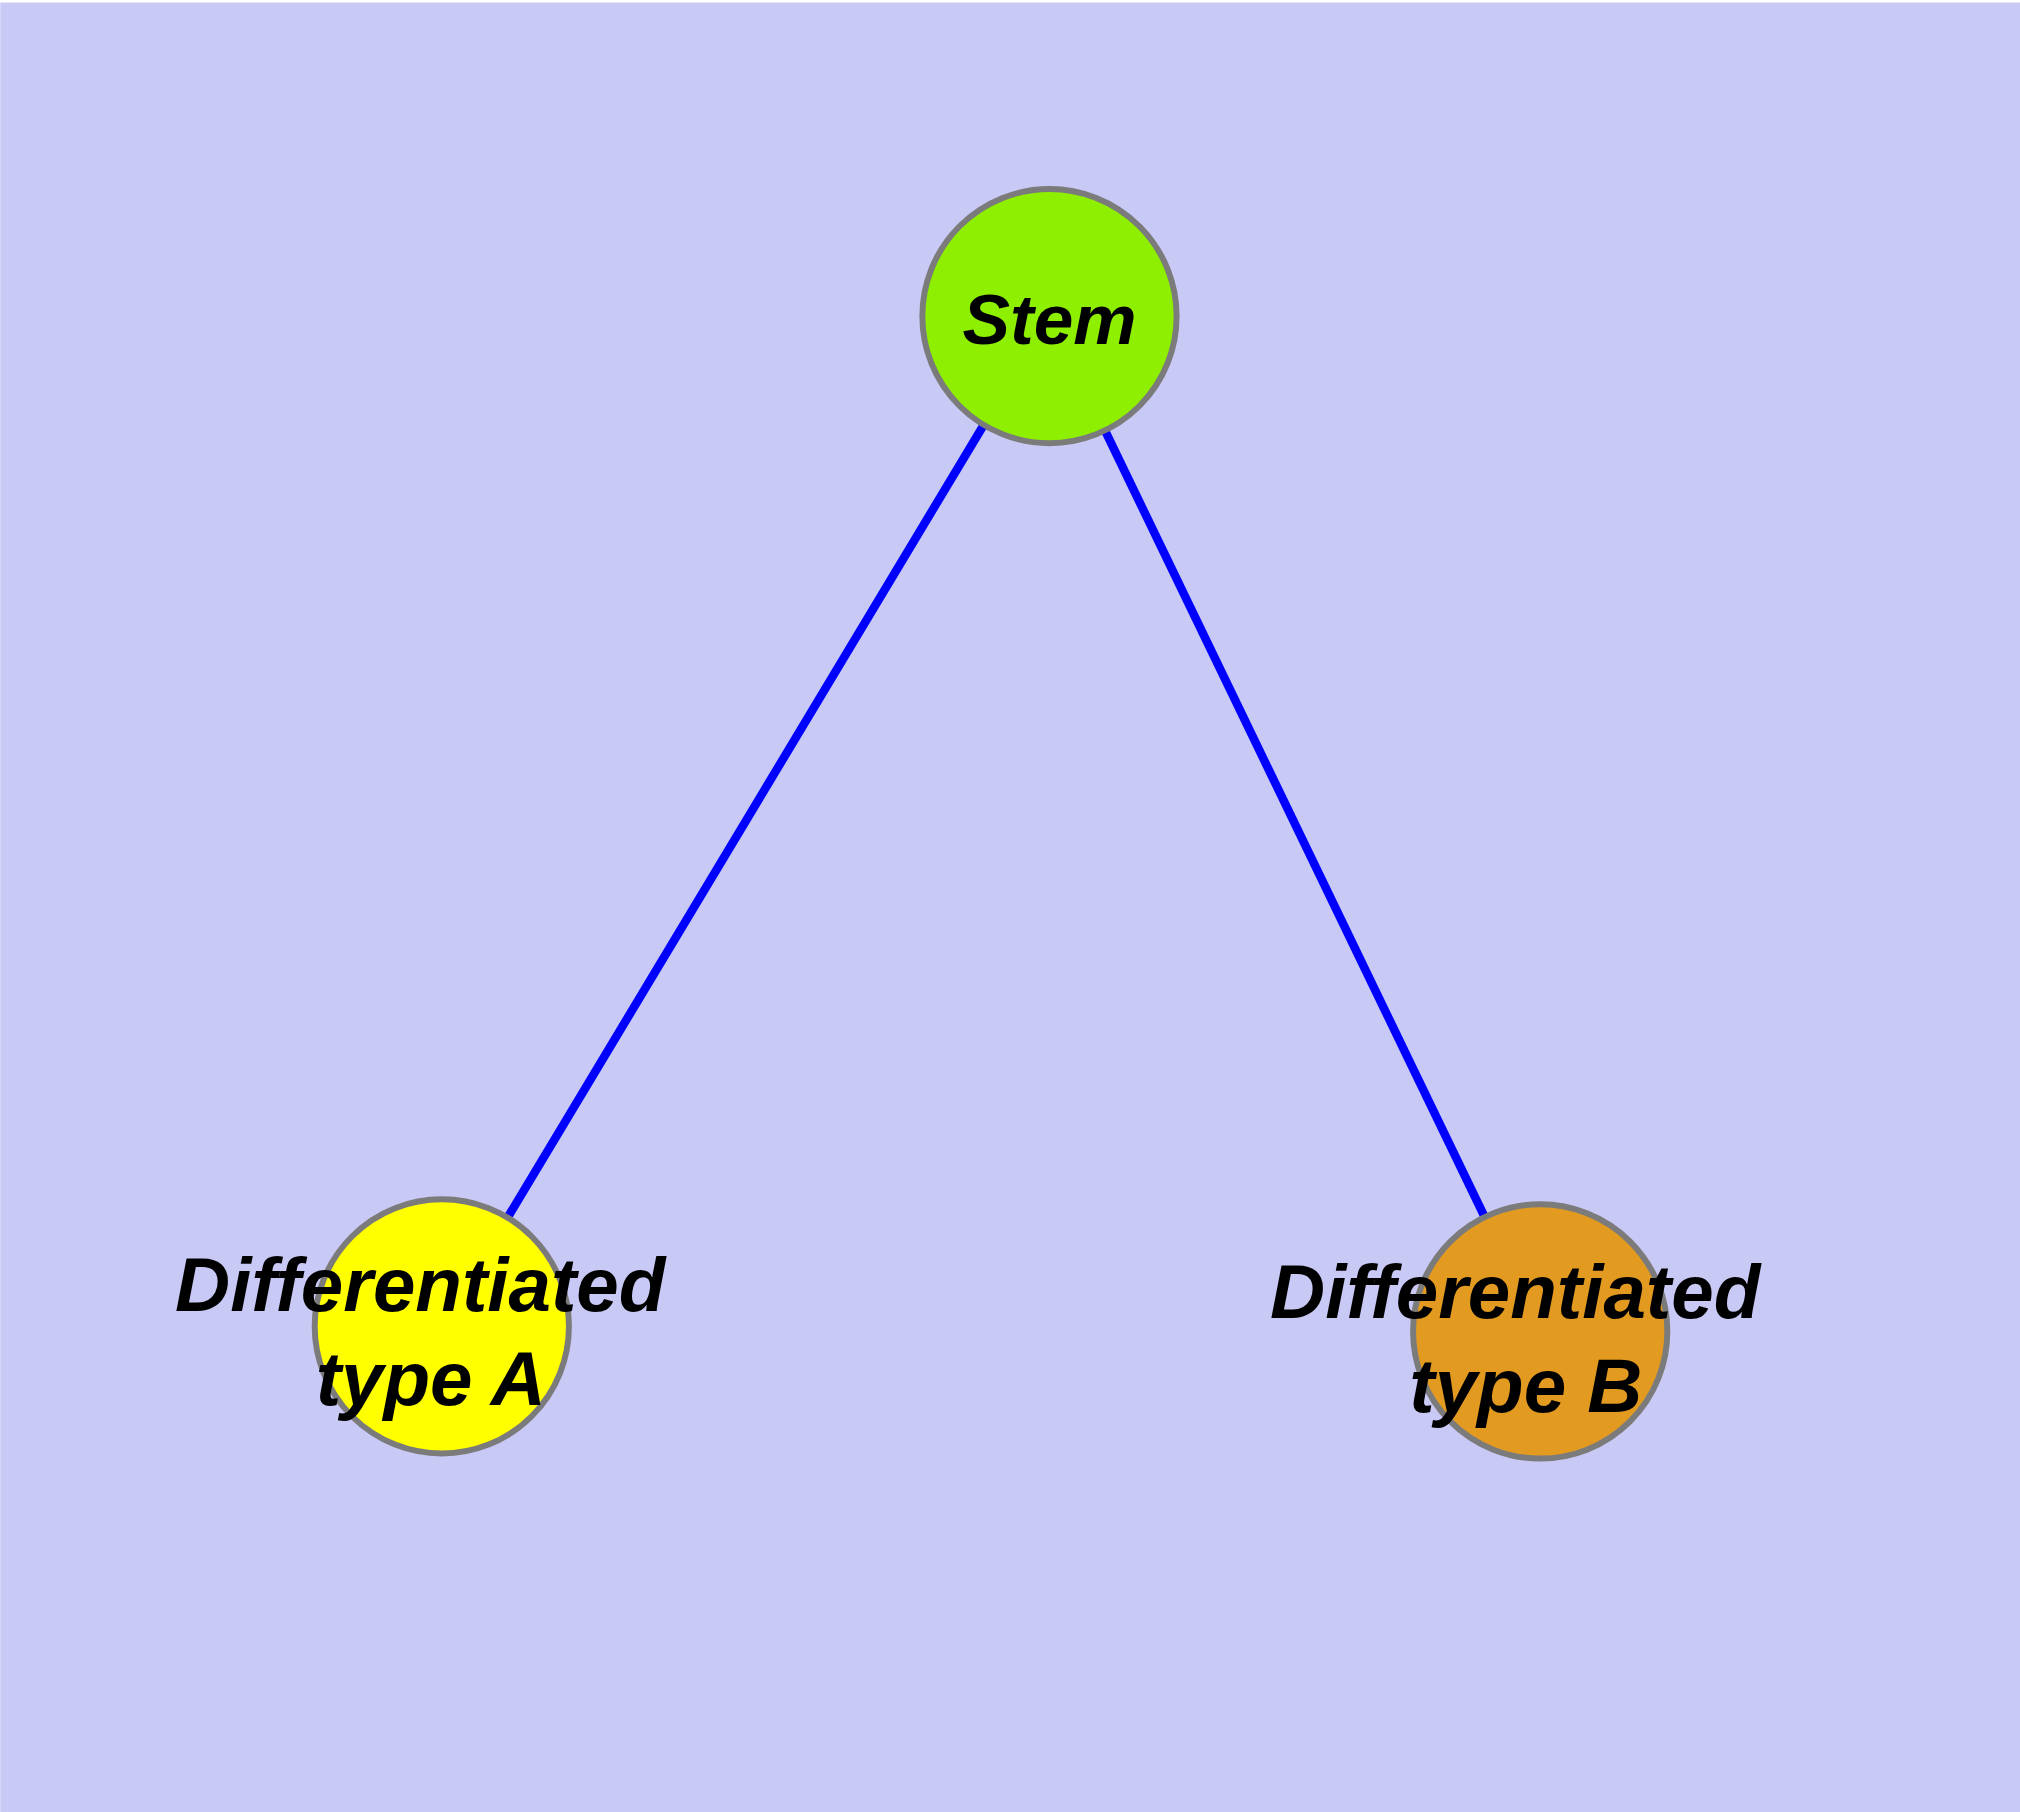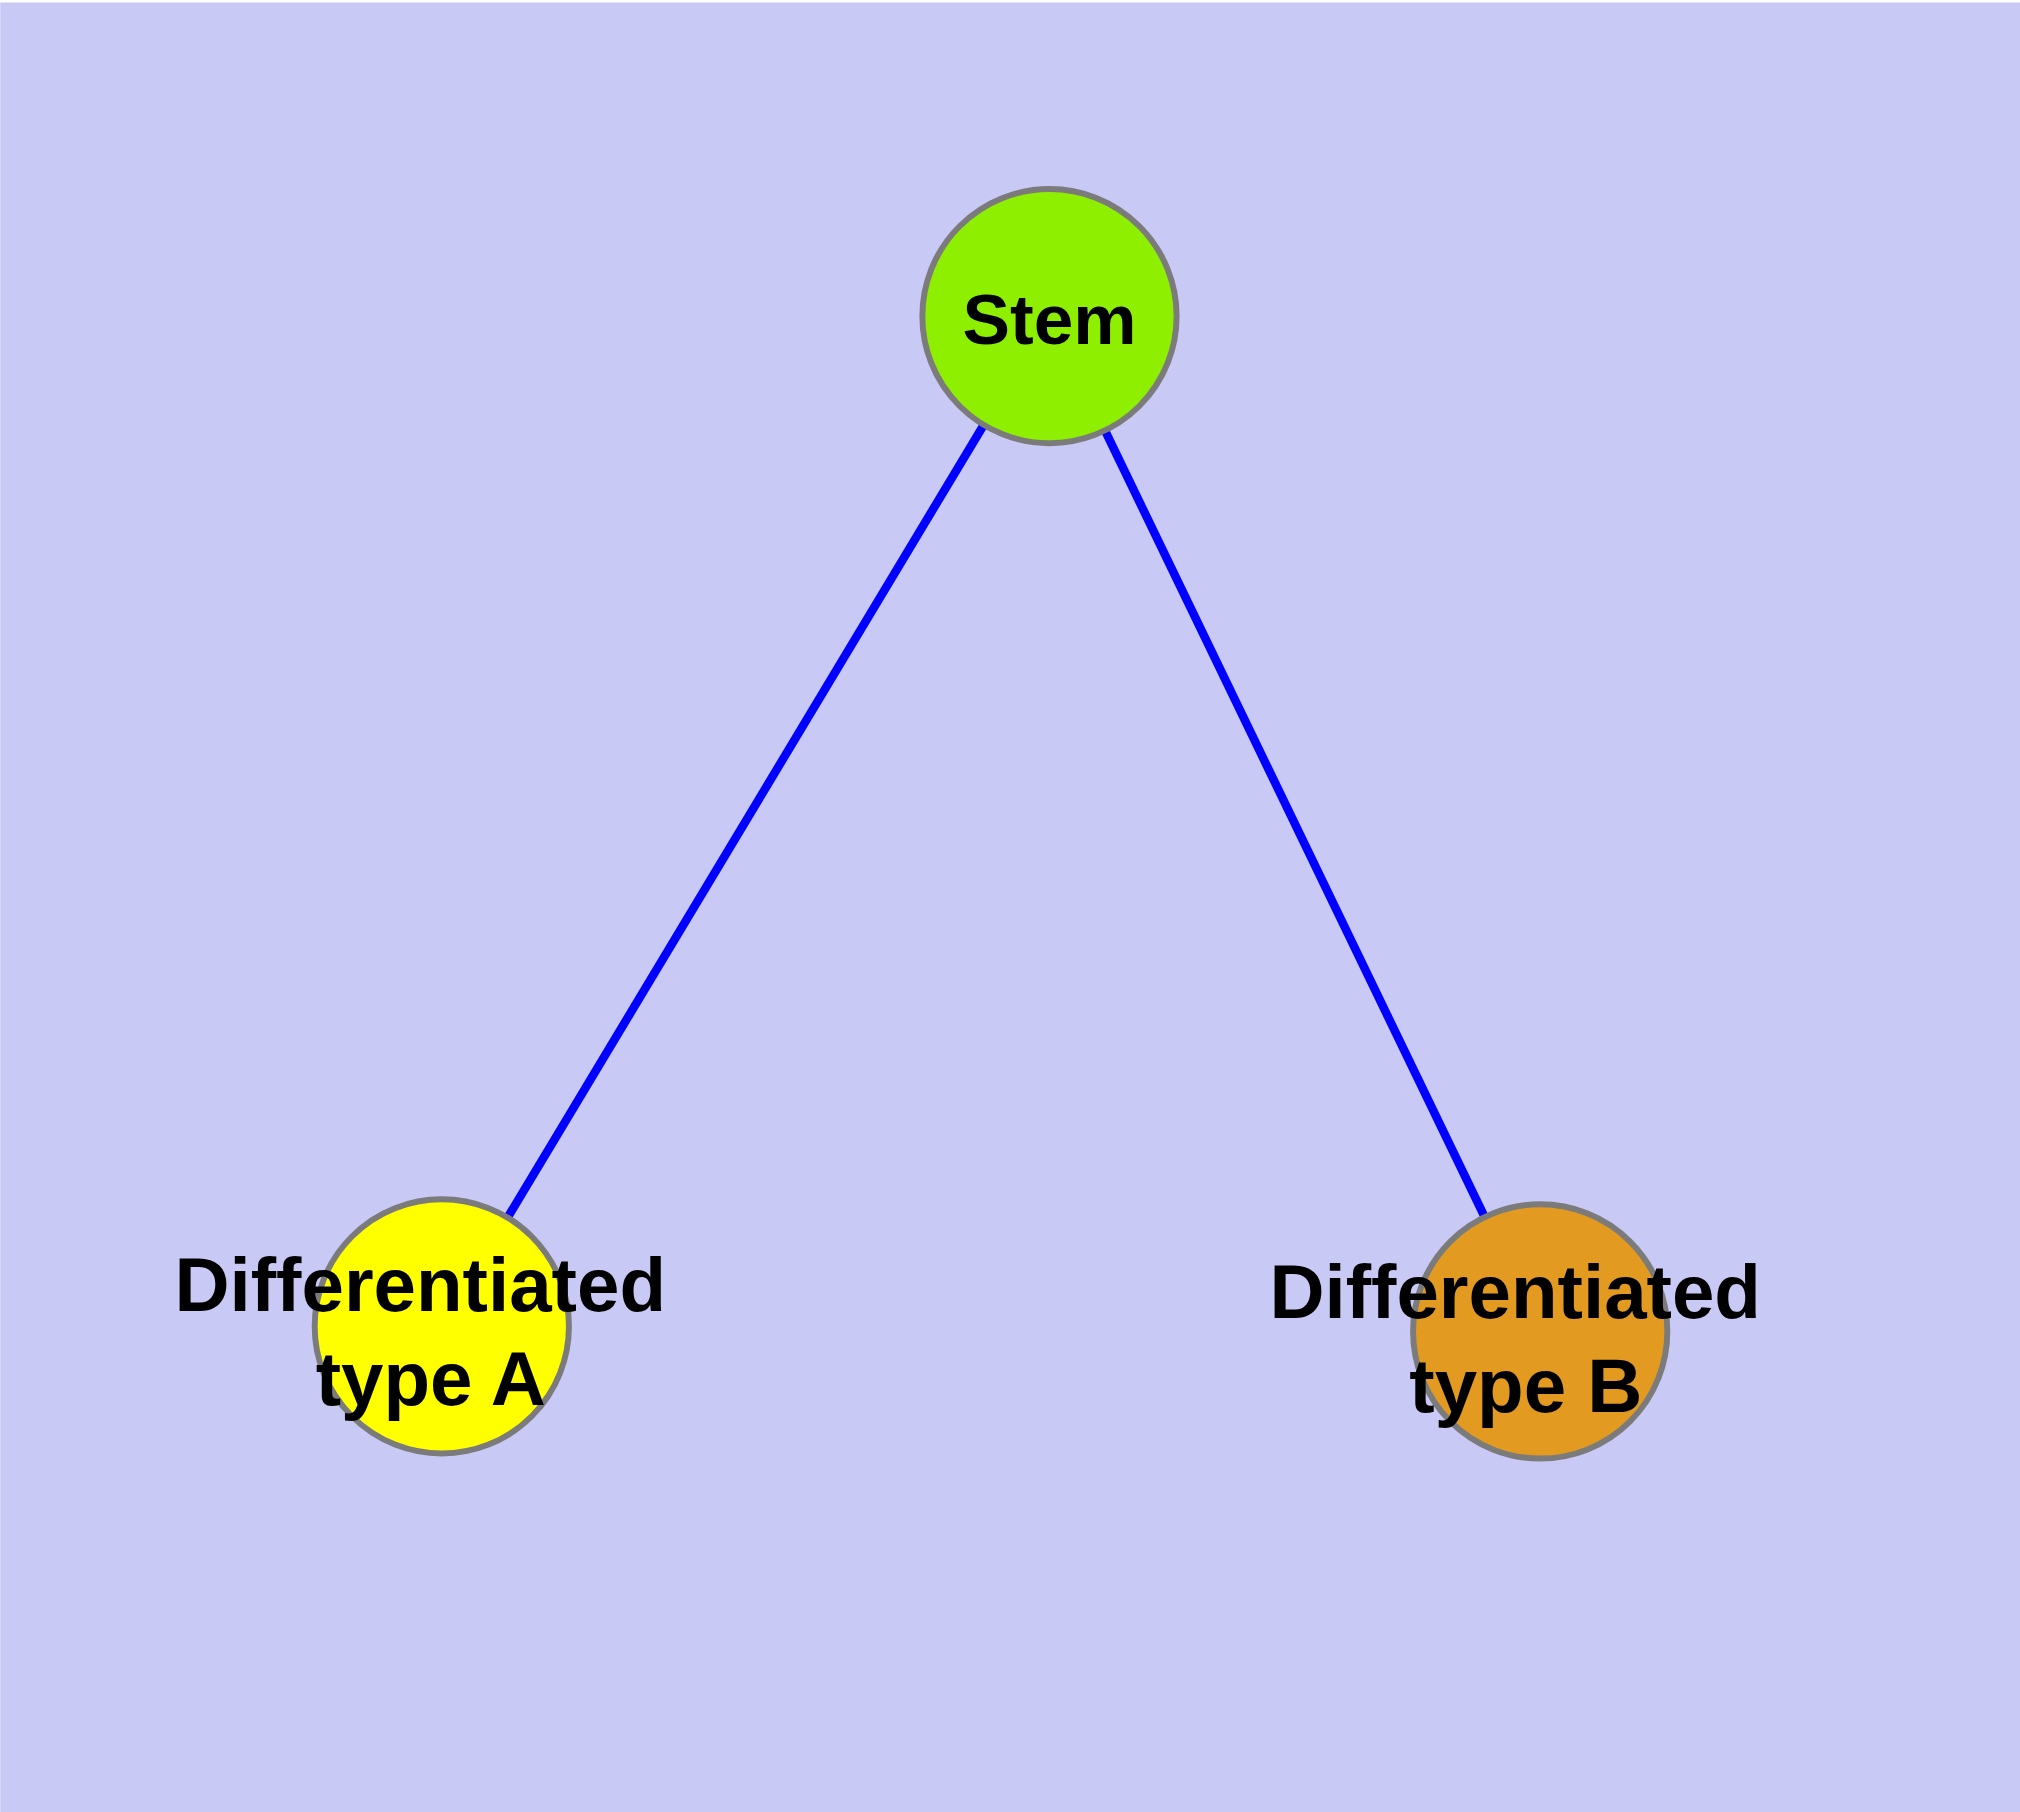--- a/index.html
+++ b/index.html
@@ -7,20 +7,21 @@
     padding: 0;
     background: #ffffff;
     width: 2021px;
     height: 1812px;
     overflow: hidden;
   }
   .stage {
     position: relative;
     width: 2021px;
     height: 1812px;
+    font-style: italic;
   }
   svg.graph {
     position: absolute;
     left: 0;
     top: 0;
     width: 2021px;
     height: 1812px;
     display: block;
   }
   .edge {

